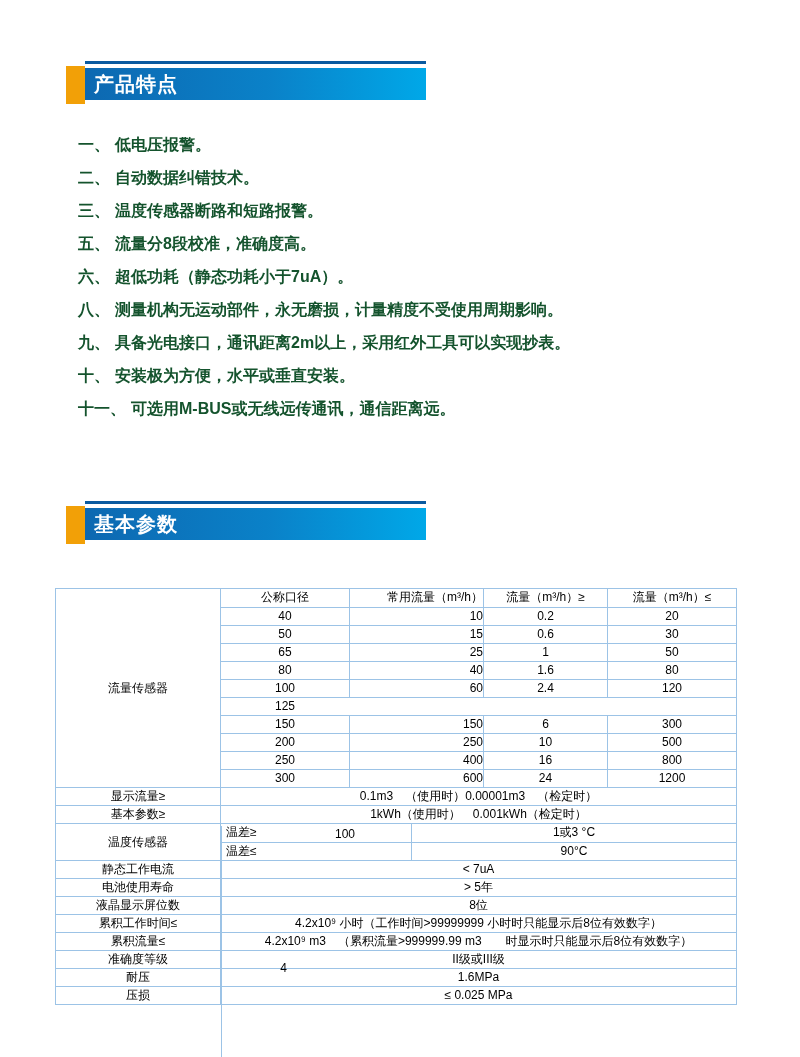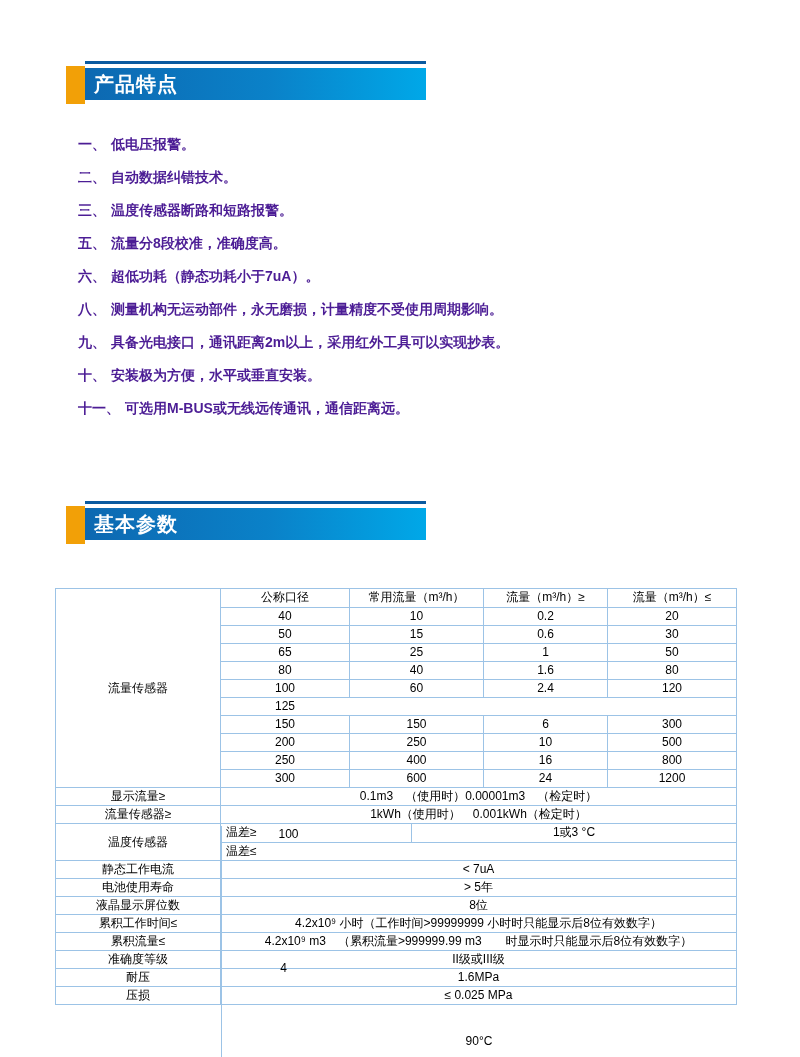--- a/index.html
+++ b/index.html
@@ -17,48 +17,48 @@
     position:absolute; left:19px; top:7px; width:341px; height:32px;
     background:linear-gradient(90deg,#0d68b1 0%,#0a82c9 55%,#00a8e8 100%);
     color:#ffffff; font-size:20px; font-weight:bold; line-height:32px; padding-left:9px;
     letter-spacing:1px;
   }
   #hdr1 { top:61px; }
   #hdr2 { top:501px; }
 
   
   .features { position:absolute; left:78px; top:128px; width:640px; }
-  .feat-item { height:33px; line-height:33px; font-size:14px; font-weight:bold; color:#4c1d95; white-space:nowrap; }
+  .feat-item { height:33px; line-height:33px; font-size:16px; font-weight:bold; color:#14532d; white-space:nowrap; }
   .feat-num { margin-right:5px; }
 
   
   :root { --tb:#9cc3e6; }
   .spec-table {
     position:absolute; left:55px; top:588px; width:682px;
     border:1px solid var(--tb); font-size:12px; color:#000;
   }
   .tr { display:flex; width:100%; }
   .tr + .tr { border-top:1px solid var(--tb); }
   .label-col {
     width:165px; flex:0 0 165px; border-right:1px solid var(--tb);
     display:flex; align-items:center; justify-content:center; 
   }
   .right-stack { flex:1; display:flex; flex-direction:column; }
   .frow { display:flex; height:18px; line-height:17px; }
   .right-stack .frow + .frow { border-top:1px solid var(--tb); }
   .fc { text-align:center; overflow:hidden; white-space:nowrap; }
   .fc + .fc { border-left:1px solid var(--tb); }
   .c1 { width:128px; flex:0 0 128px; }
-  .c2 { width:134px; flex:0 0 134px; }
+  .c2 { width:134px; flex:0 0 134px;text-align:right; }
   .c3 { width:124px; flex:0 0 124px; }
   .c4 { flex:1; }
   .row18 { height:18px; line-height:17px; }
   .val { flex:1; text-align:center; white-space:nowrap; overflow:hidden; }
   .trow { display:flex; height:18px; line-height:17px; }
-  .right-stack .trow + .trow { border-top:1px solid var(--tb);flex-direction:column; }
+  .right-stack .trow + .trow { border-top:1px solid var(--tb); }
   .tlabel { width:190px; flex:0 0 190px; text-align:left; padding-left:5px; }
   .tval { flex:1; text-align:center; border-left:1px solid var(--tb); }
 </style>
 </head>
 <body>
 
 <div class="page">
 
   <div class="sec-header" id="hdr1">
     <div class="sec-topline"></div>
@@ -162,21 +162,21 @@
             </div>
           </div>
       </div>
     </div>
 
     <div class="tr row18">
       <div class="label-col">显示流量≥</div>
       <div class="val">0.1m3　（使用时）0.00001m3　（检定时）</div>
     </div>
     <div class="tr row18">
-      <div class="label-col">流量传感器≥</div>
+      <div class="label-col">基本参数≥</div>
       <div class="val">1kWh（使用时）　0.001kWh（检定时）</div>
     </div>
 
     <div class="tr">
       <div class="label-col">温度传感器</div>
       <div class="right-stack">
         <div class="trow">
           <div class="tlabel">温差≥</div>
           <div class="tval">1或3 °C</div>
         </div>

